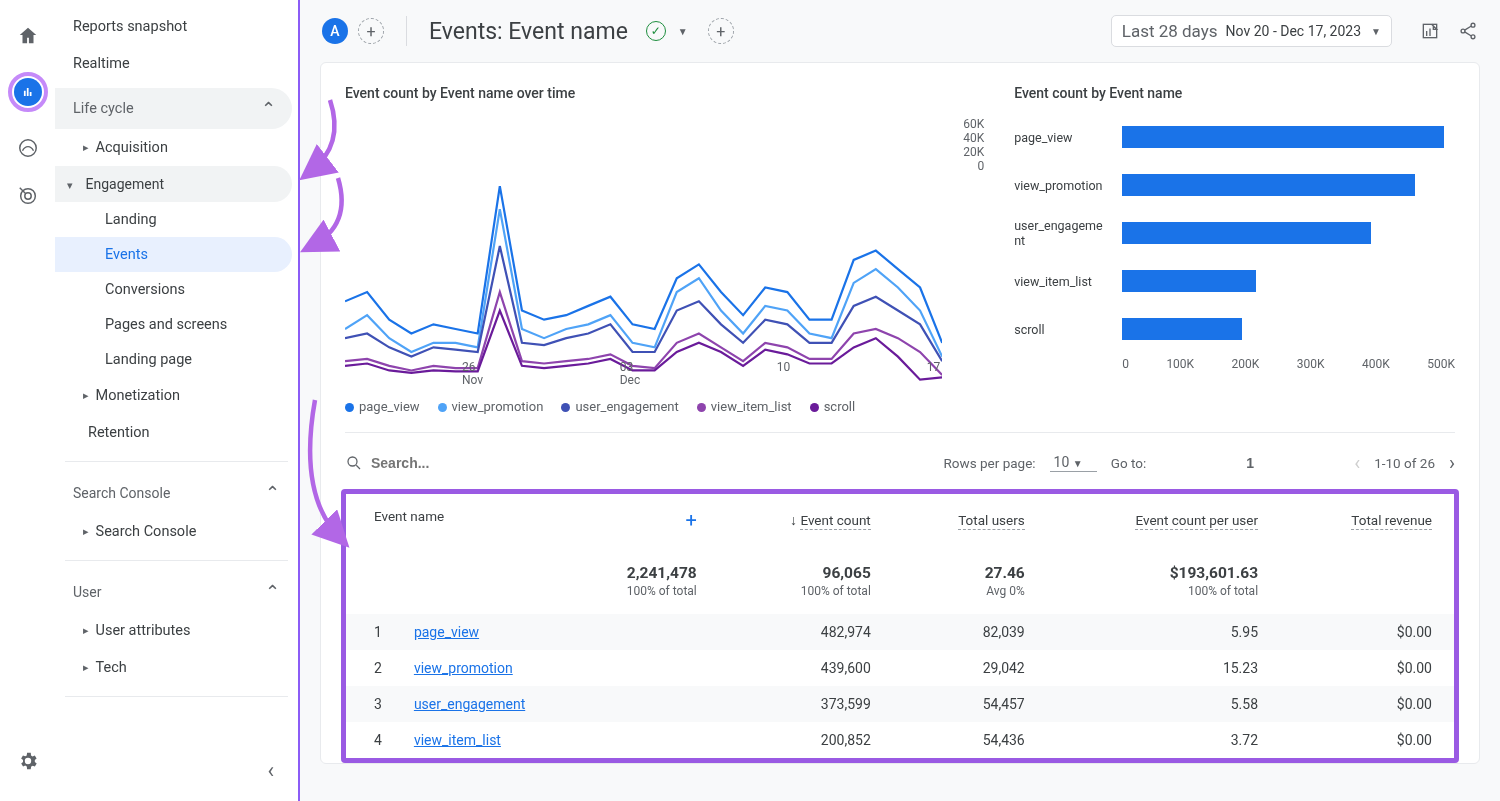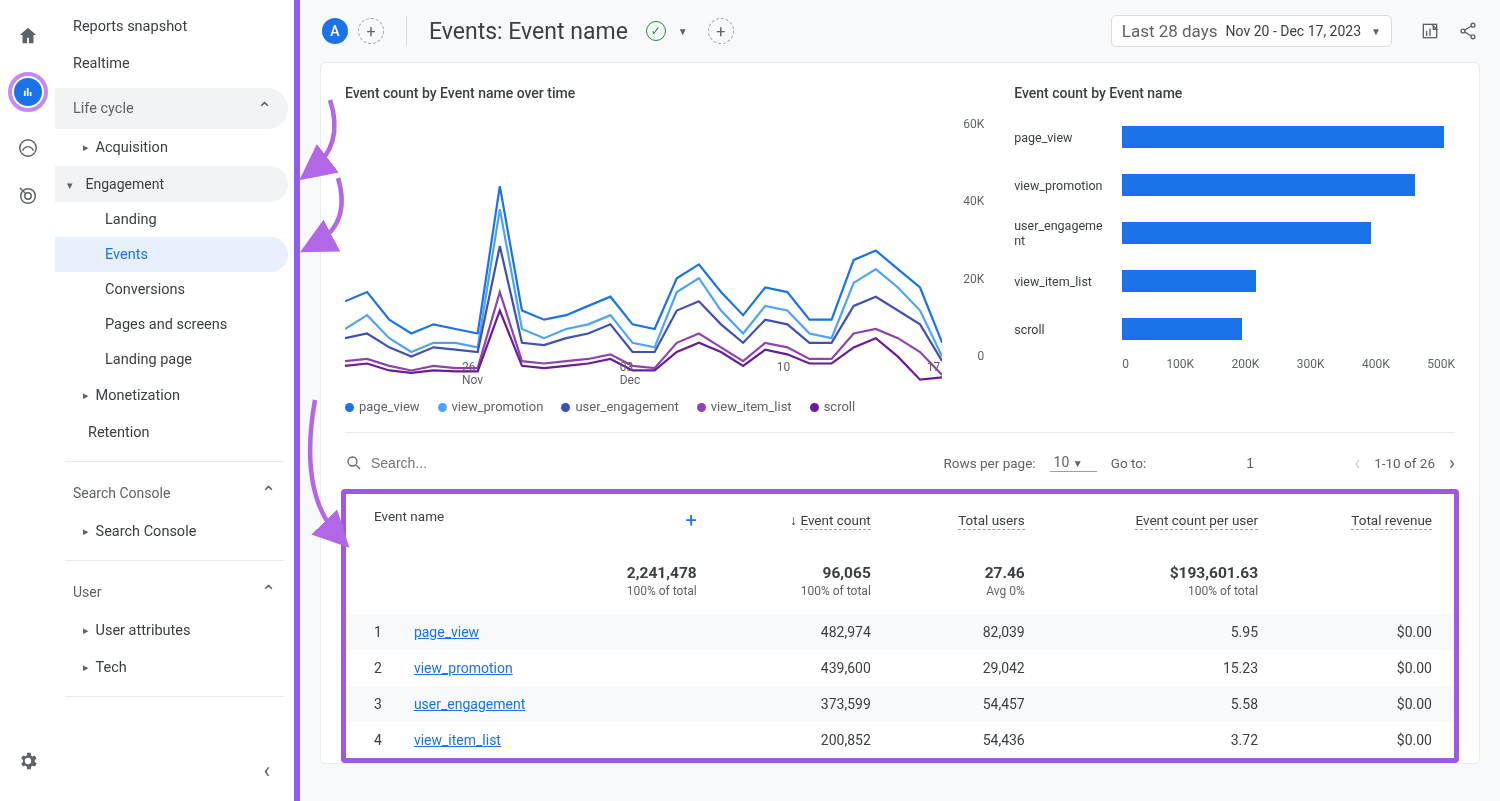--- a/index.html
+++ b/index.html
@@ -8,21 +8,21 @@
 .app { display: flex; height: 100%; }
 
 
 .rail { width: 55px; background: #fff; display: flex; flex-direction: column; align-items: center; padding-top: 24px; gap: 24px; position: relative; }
 .rail .icon { width: 24px; height: 24px; display: flex; align-items: center; justify-content: center; }
 .rail-ring { width: 40px; height: 40px; border-radius: 50%; border: 4px solid #c58af9; display: flex; align-items: center; justify-content: center; }
 .rail-ring-inner { width: 28px; height: 28px; border-radius: 50%; background: #1a73e8; display:flex; align-items:center; justify-content:center; }
 .rail-bottom { position: absolute; bottom: 28px; }
 
 
-.sidebar { width: 245px; background: #fff; border-right:6px solid #8b5cf6; display:flex; flex-direction:column; padding-top: 8px; position:relative; }
+.sidebar { width: 245px; background: #fff; border-right:2px solid #8b5cf6; display:flex; flex-direction:column; padding-top: 8px; position:relative; }
 .side-item { padding: 10px 16px 10px 18px; font-size: 14.5px; color:#3c4043; cursor:pointer; display:flex; align-items:center; }
 .side-item.indent1 { padding-left: 28px; }
 .side-group-header { display:flex; align-items:center; justify-content:space-between; padding: 10px 16px 10px 18px; color:#5f6368; font-size:14.5px; background:#f1f3f4; border-radius: 0 22px 22px 0; margin-right:6px; }
 .side-eng { background:#f1f3f4; border-radius: 0 22px 22px 0; margin-right:6px; display:flex; align-items:center; padding:10px 16px 10px 12px; gap:6px; }
 .side-sub { padding-left:50px; padding-top:9px; padding-bottom:9px; font-size:14.5px; cursor:pointer; }
 .side-sel { background:#e8f0fe; color:#1a73e8; border-radius: 0 22px 22px 0; margin-right:6px; }
 .side-section { padding:10px 18px; color:#5f6368; display:flex; justify-content:space-between; align-items:center; }
 .divider { height:1px; background:#e8eaed; margin:10px 10px; }
 .caret-r::before { content:"▸"; font-size:11px; color:#5f6368; margin-right:7px; }
 .caret-d::before { content:"▾"; font-size:11px; color:#5f6368; margin-right:7px; }
@@ -44,37 +44,37 @@
 .top-icons { display:flex; gap:18px; margin-left:18px; color:#5f6368; }
 
 .card { background:#fff; border:1px solid #e8eaed; border-radius:6px; margin:0 20px; padding:22px 24px 0 24px; box-shadow: 0 0 0 rgba(0,0,0,0); }
 .charts { display:flex; gap:30px; }
 .chart-left { flex:1.45; }
 .chart-right { flex:1; }
 .chart-title { font-size:14px; color:#3c4043; margin-bottom:12px; font-weight:500; }
 
 
 .linewrap { position:relative; height:280px; }
-.ylabels { position:absolute; right:0; top:4px; bottom:30px; width:36px; display:flex; flex-direction:column; justify-content:space-between; font-size:12px; color:#5f6368; text-align:right; }
+.ylabels { position:absolute; right:0; top:4px; bottom:30px; width:36px; display:flex; flex-direction:column; font-size:12px; color:#5f6368; text-align:right; }
 .plot { position:absolute; left:0; right:42px; top:4px; bottom:30px; }
 .xlabels { position:absolute; left:0; right:42px; bottom:6px; display:flex; justify-content:space-between; font-size:12px; color:#5f6368; padding:0 2px;}
 .xlab { text-align:left; line-height:1.1; }
 .legend { display:flex; gap:18px; font-size:13px; color:#5f6368; margin-top:6px; flex-wrap:wrap; }
 .ldot { width:9px; height:9px; border-radius:50%; display:inline-block; margin-right:5px; vertical-align:middle; }
 
 
 .barrow { display:flex; align-items:center; height:48px; gap:6px; }
 .barlab { width:102px; font-size:12.5px; color:#3c4043; }
 .bartrack { flex:1; height:32px; position:relative; }
 .barfill { position:absolute; left:0; top:5px; bottom:5px; background:#1a73e8; }
 .baxis { display:flex; margin-left:108px; font-size:12px; color:#5f6368; justify-content:space-between; margin-top:4px;}
 
 
 .searchrow { display:flex; align-items:center; padding:18px 0 14px 0; gap:8px; color:#5f6368; border-top:1px solid #e8eaed; margin-top:18px;}
-.searchrow input { border:none; outline:none; font-size:14px; color:#5f6368; width:180px; }
+.searchrow input { border:none; outline:none; font-size:14px; color:#5f6368; width:180px;font-weight:bold; }
 .pager { margin-left:auto; display:flex; align-items:center; gap:14px; font-size:13.5px;}
 .page-input { width:40px; border:none; border-bottom:1px solid #9aa0a6; text-align:center; font-size:14px; }
 .page-sel { border:none; border-bottom:1px solid #9aa0a6; font-size:14px; padding:0 14px 1px 4px;}
 .chev-btn { font-size:20px; color:#5f6368; cursor:pointer; }
 .chev-btn.dis { color:#cfcfcf; }
 
 
 .tablewrap { border:5px solid #9a5ae3; border-radius:4px; margin:0 -4px; }
 table { width:100%; border-collapse:collapse; }
 th { text-align:right; font-weight:400; font-size:13.5px; padding:14px 22px 14px 20px; color:#3c4043; }

